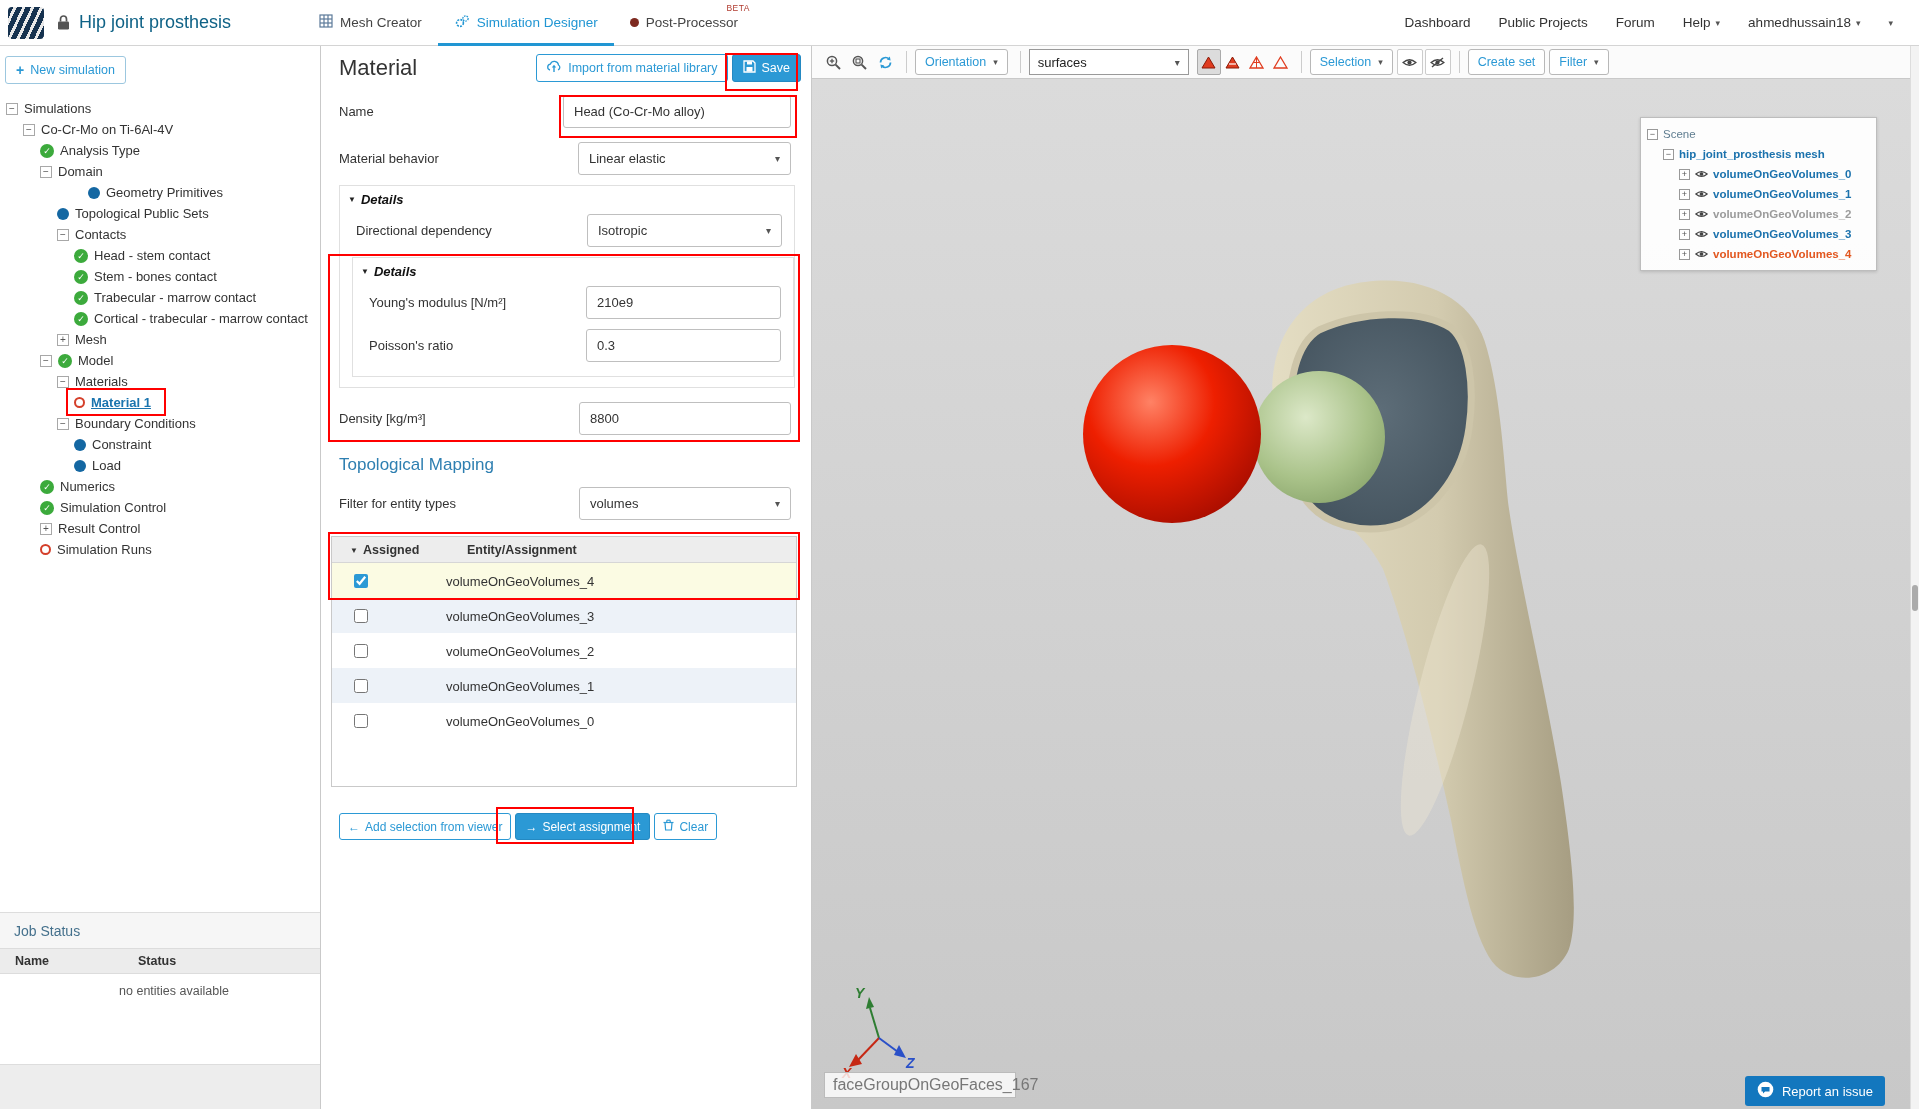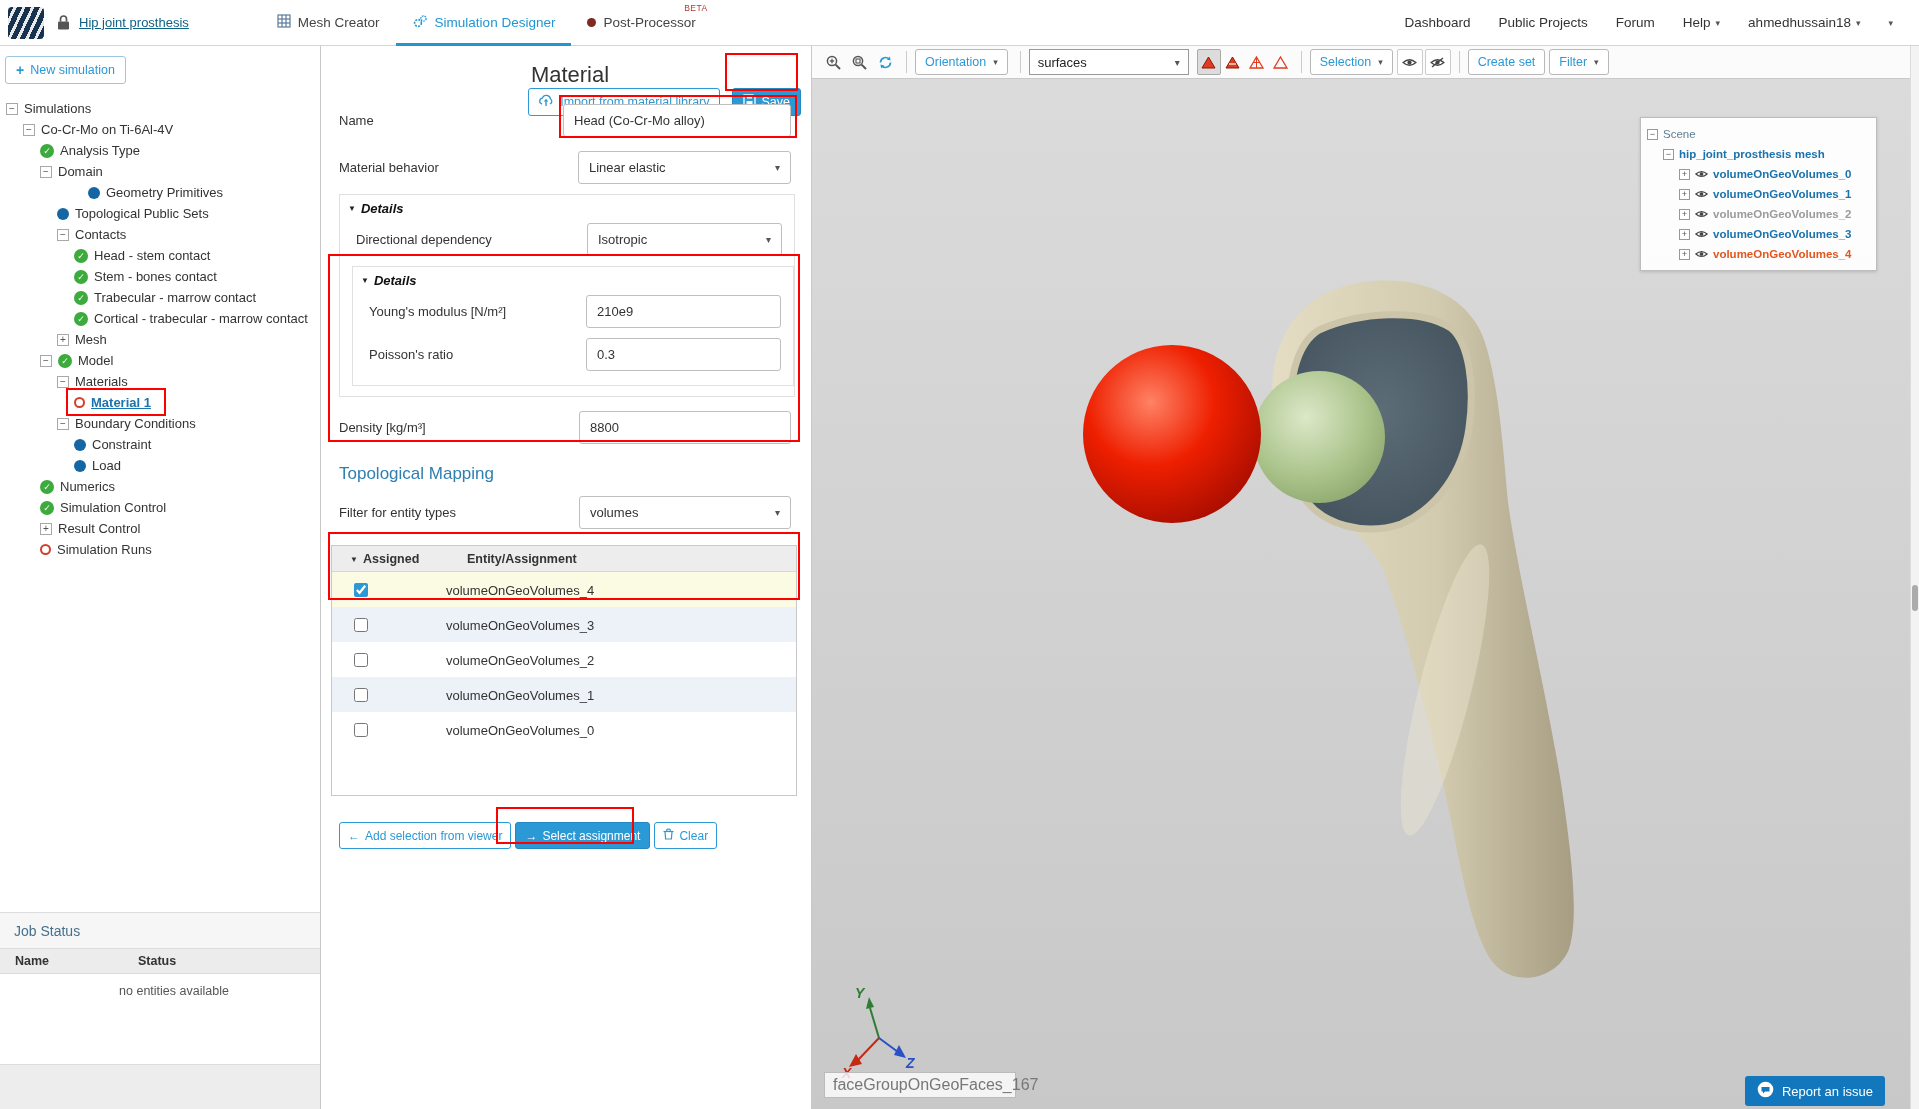--- a/index.html
+++ b/index.html
@@ -5,21 +5,21 @@
   * { margin:0; padding:0; box-sizing:border-box; }
   html, body { width:1919px; height:1109px; }
   body { position:relative; overflow:hidden; background:#fff; font-family:"Liberation Sans", sans-serif; color:#333; }
   button { font-family:inherit; cursor:pointer; }
 
   
   .topbar { position:absolute; top:0; left:0; width:1919px; height:46px; background:#fff; border-bottom:1px solid #d4d4d4; display:flex; align-items:center; z-index:40; }
   .logo { width:36px; height:32px; margin-left:8px; border-radius:4px; flex:none;
           background:repeating-linear-gradient(115deg,#16324f 0 5px,#e9e9e9 5px 8px); }
   .lock-wrap { margin-left:12px; display:flex; }
-  .proj-title { margin-left:8px; font-size:13px; color:#0f6286; white-space:nowrap;text-decoration:underline; }
+  .proj-title { margin-left:8px; font-size:18px; color:#0f6286; white-space:nowrap; }
   .tabs { display:flex; height:46px; margin-left:72px; }
   .tab { position:relative; display:flex; align-items:center; gap:7px; padding:0 16px; font-size:13.5px; color:#444; cursor:pointer; white-space:nowrap; }
   .tab.active { color:#2196d3; box-shadow:inset 0 -3px 0 #2196d3; }
   .beta { position:absolute; top:3px; right:4px; font-size:8.5px; color:#b03a2e; letter-spacing:.5px; }
   .pp-dot { width:9px; height:9px; border-radius:50%; background:#7e2a20; }
   .top-right { margin-left:auto; display:flex; align-items:center; gap:28px; margin-right:26px; font-size:13.5px; }
   .top-right a { cursor:pointer; display:flex; align-items:center; gap:5px; color:#333; }
   .caret { font-size:9px; color:#555; }
 
   
@@ -37,23 +37,23 @@
 
   .job-status { position:absolute; left:0; right:0; top:866px; bottom:0; }
   .js-titlebar { height:36px; background:#f6f6f6; border-top:1px solid #ddd; display:flex; align-items:center; padding-left:14px; color:#44708c; font-size:14px; }
   .js-head { height:26px; background:#ececec; border-top:1px solid #dcdcdc; border-bottom:1px solid #dcdcdc; display:flex; align-items:center; font-weight:bold; font-size:12.5px; }
   .js-col-name { width:138px; padding-left:15px; }
   .js-body { height:91px; background:#fff; border-bottom:1px solid #ddd; text-align:center; padding-top:10px; color:#555; font-size:12.5px;padding-left:28px; }
   .js-footer { position:absolute; left:0; right:0; top:153px; bottom:0; background:#ededed; }
 
   
   .settings { position:absolute; top:46px; left:321px; width:491px; height:1063px; background:#fff; border-right:1px solid #c9c9c9; padding:0 10px; }
-  .settings-head { margin-top:16px; height:30px; display:flex; align-items:center; padding:0 0 0 8px;flex-direction:column; }
+  .settings-head { margin-top:7px; height:30px; display:flex; align-items:center; padding:0 0 0 8px; }
   .settings-head h1 { font-size:22px; font-weight:400; color:#333; }
-  .head-buttons { margin-left:auto; display:flex; gap:12px; }
+  .head-buttons { margin-left:auto; display:flex; gap:4px; }
   .btn-outline { height:28px; border:1px solid #2b99d5; background:#fff; color:#2b99d5; font-size:12.5px; border-radius:3px; display:flex; align-items:center; gap:6px; padding:0 9px; }
   .btn-primary { height:28px; border:1px solid #2489c2; background:#2b99d5; color:#fff; font-size:12.5px; border-radius:3px; display:flex; align-items:center; gap:6px; padding:0 10px; }
   .form-row { display:flex; align-items:center; justify-content:space-between; padding:0 10px 0 8px; }
   .form-row label { font-size:13px; color:#333; }
   .ctl-input, .ctl-select { height:33px; border:1px solid #bfbfbf; border-radius:3px; background:#fff; font-size:13px; color:#333; padding:0 10px; font-family:inherit; }
   .ctl-select { display:flex; align-items:center; justify-content:space-between; cursor:pointer; }
   .sel-caret { font-size:10px; color:#555; margin-left:8px; }
   .w228{width:228px} .w213{width:213px} .w212{width:212px} .w195{width:195px}
   .details-box { border:1px solid #e0e0e0; margin:10px 6px 0 8px; padding:4px 0 10px; }
   .details-box .form-row { padding:0 12px 0 16px; }

